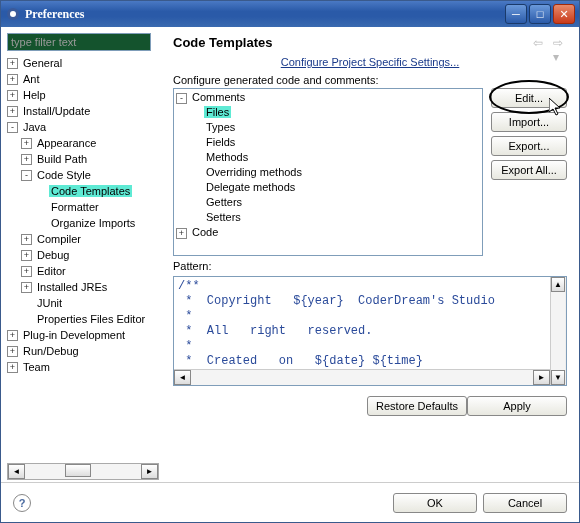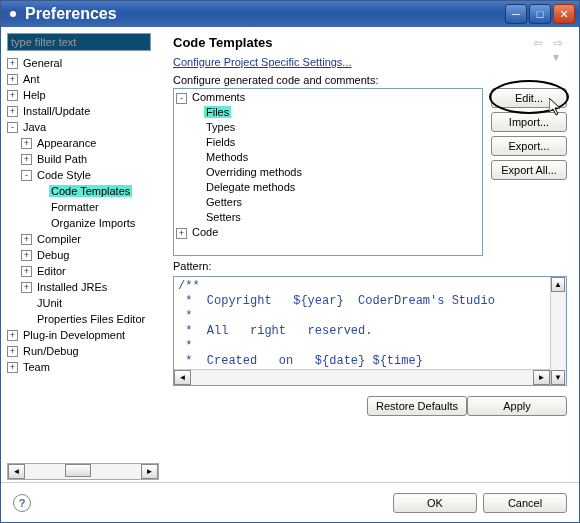--- a/index.html
+++ b/index.html
@@ -1,42 +1,42 @@
 <!DOCTYPE html>
 <html><head>
 <meta charset="utf-8">
 <style>
   * { box-sizing: border-box; }
   body { margin: 0; font-family: Tahoma, sans-serif; font-size: 11px; color: #000; background: #fff; user-select: none; }
   .window { width: 580px; height: 523px; border: 1px solid #3a5a8c; display: flex; flex-direction: column; background: #ece9d8; }
   .titlebar { height: 26px; background: linear-gradient(#4a79c4, #2a5aa8 40%, #2a5aa8 60%, #3a6ab0); display: flex; align-items: center; padding: 0 4px; color: #fff; }
   .titlebar .icon { width: 16px; height: 16px; margin-right: 4px; }
-  .titlebar .title { font-weight: bold; font-size: 16px; flex: 1; }
+  .titlebar .title { font-weight: bold; font-size: 12px; flex: 1; font-family: Liberation Serif, serif; }
   .winbtns { display: flex; gap: 2px; }
   .winbtn { width: 22px; height: 20px; border: 1px solid #1a3a6a; border-radius: 3px; background: linear-gradient(#6a99da, #2a5aa8); display: flex; align-items: center; justify-content: center; font-family: Arial; font-size: 11px; color: #fff; cursor: default; }
   .winbtn.close { background: linear-gradient(#e88a6a, #c83a1a); border-color: #a02a0a; }
   .client { flex: 1; display: flex; flex-direction: column; background: #fff; }
   .body { flex: 1; display: flex; overflow: hidden; }
   .sidebar { width: 160px; display: flex; flex-direction: column; padding: 6px 2px 2px 6px; }
-  .filter { width: 144px; border: 1px solid #7f9db9; font-size: 11px; padding: 2px 3px; color: #999; background: #0c4a6e; }
+  .filter { width: 144px; border: 1px solid #7f9db9; font-size: 11px; padding: 2px 3px; color: #999; background: #14532d; }
   .tree { flex: 1; overflow: hidden; margin-top: 4px; font-size: 11px; color: #000; }
   .tree .item { white-space: nowrap; padding: 1px 0; display: flex; align-items: center; height: 16px; }
   .tw { display: inline-block; width: 11px; height: 11px; border: 1px solid #888; font-size: 9px; line-height: 9px; text-align: center; color: #333; margin-right: 3px; background: #fff; cursor: default; }
   .pad { display: inline-block; width: 14px; }
   .sel { background: #5eead4; }
   .item span.label { padding: 0 2px; }
   .sb-scroll { height: 17px; display: flex; align-items: center; border: 1px solid #aaa; background: #eee; }
   .sb-btn { width: 17px; height: 15px; border: 1px solid #888; background: linear-gradient(#fff,#ddd); text-align: center; font-size: 8px; line-height: 13px; }
   .sb-track { flex: 1; height: 15px; background: #f4f4f4; position: relative; }
   .sb-thumb { position: absolute; left: 40px; width: 26px; top: 0; height: 13px; border: 1px solid #888; background: linear-gradient(#fff,#ddd); }
   .main { flex: 1; display: flex; flex-direction: column; padding: 8px 12px 0 12px; overflow: hidden; }
   .main-head { display: flex; align-items: center; }
   .main-head h1 { flex: 1; font-size: 13px; font-weight: bold; margin: 0; }
   .navarrow { width: 14px; height: 14px; color: #bbb; margin-left: 6px; font-size: 12px; }
-  .link-row { text-align: left; margin: 6px 0 2px 0; }
+  .link-row { text-align: center; margin: 6px 0 2px 0; }
   .link-row a { color: #1a3a8a; text-decoration: underline; font-size: 11px; }
   .sub-label { font-size: 11px; margin: 4px 0 2px 0; }
   .template-area { display: flex; gap: 8px; justify-content: flex-end; }
   .template-tree { flex: 1; border: 1px solid #7f9db9; background: #fff; height: 168px; overflow: hidden; padding: 2px 0 0 2px; font-size: 11px; }
   .template-tree .item { height: 15px; }
   .right-btns { width: 76px; display: flex; flex-direction: column; gap: 4px; position: relative; }
   .btn { border: 1px solid #888; background: linear-gradient(#fefefe, #e8e8e0); border-radius: 3px; font-size: 11px; padding: 3px 0; text-align: center; cursor: default; }
   .highlight-oval { position: absolute; top: -8px; left: -2px; width: 80px; height: 34px; border: 2px solid #000; border-radius: 50%; pointer-events: none; }
   .cursor { position: absolute; top: 10px; left: 58px; pointer-events: none; }
   .pattern-box { border: 1px solid #7f9db9; background: #fff; margin-top: 2px; height: 110px; overflow: hidden; position: relative; }

